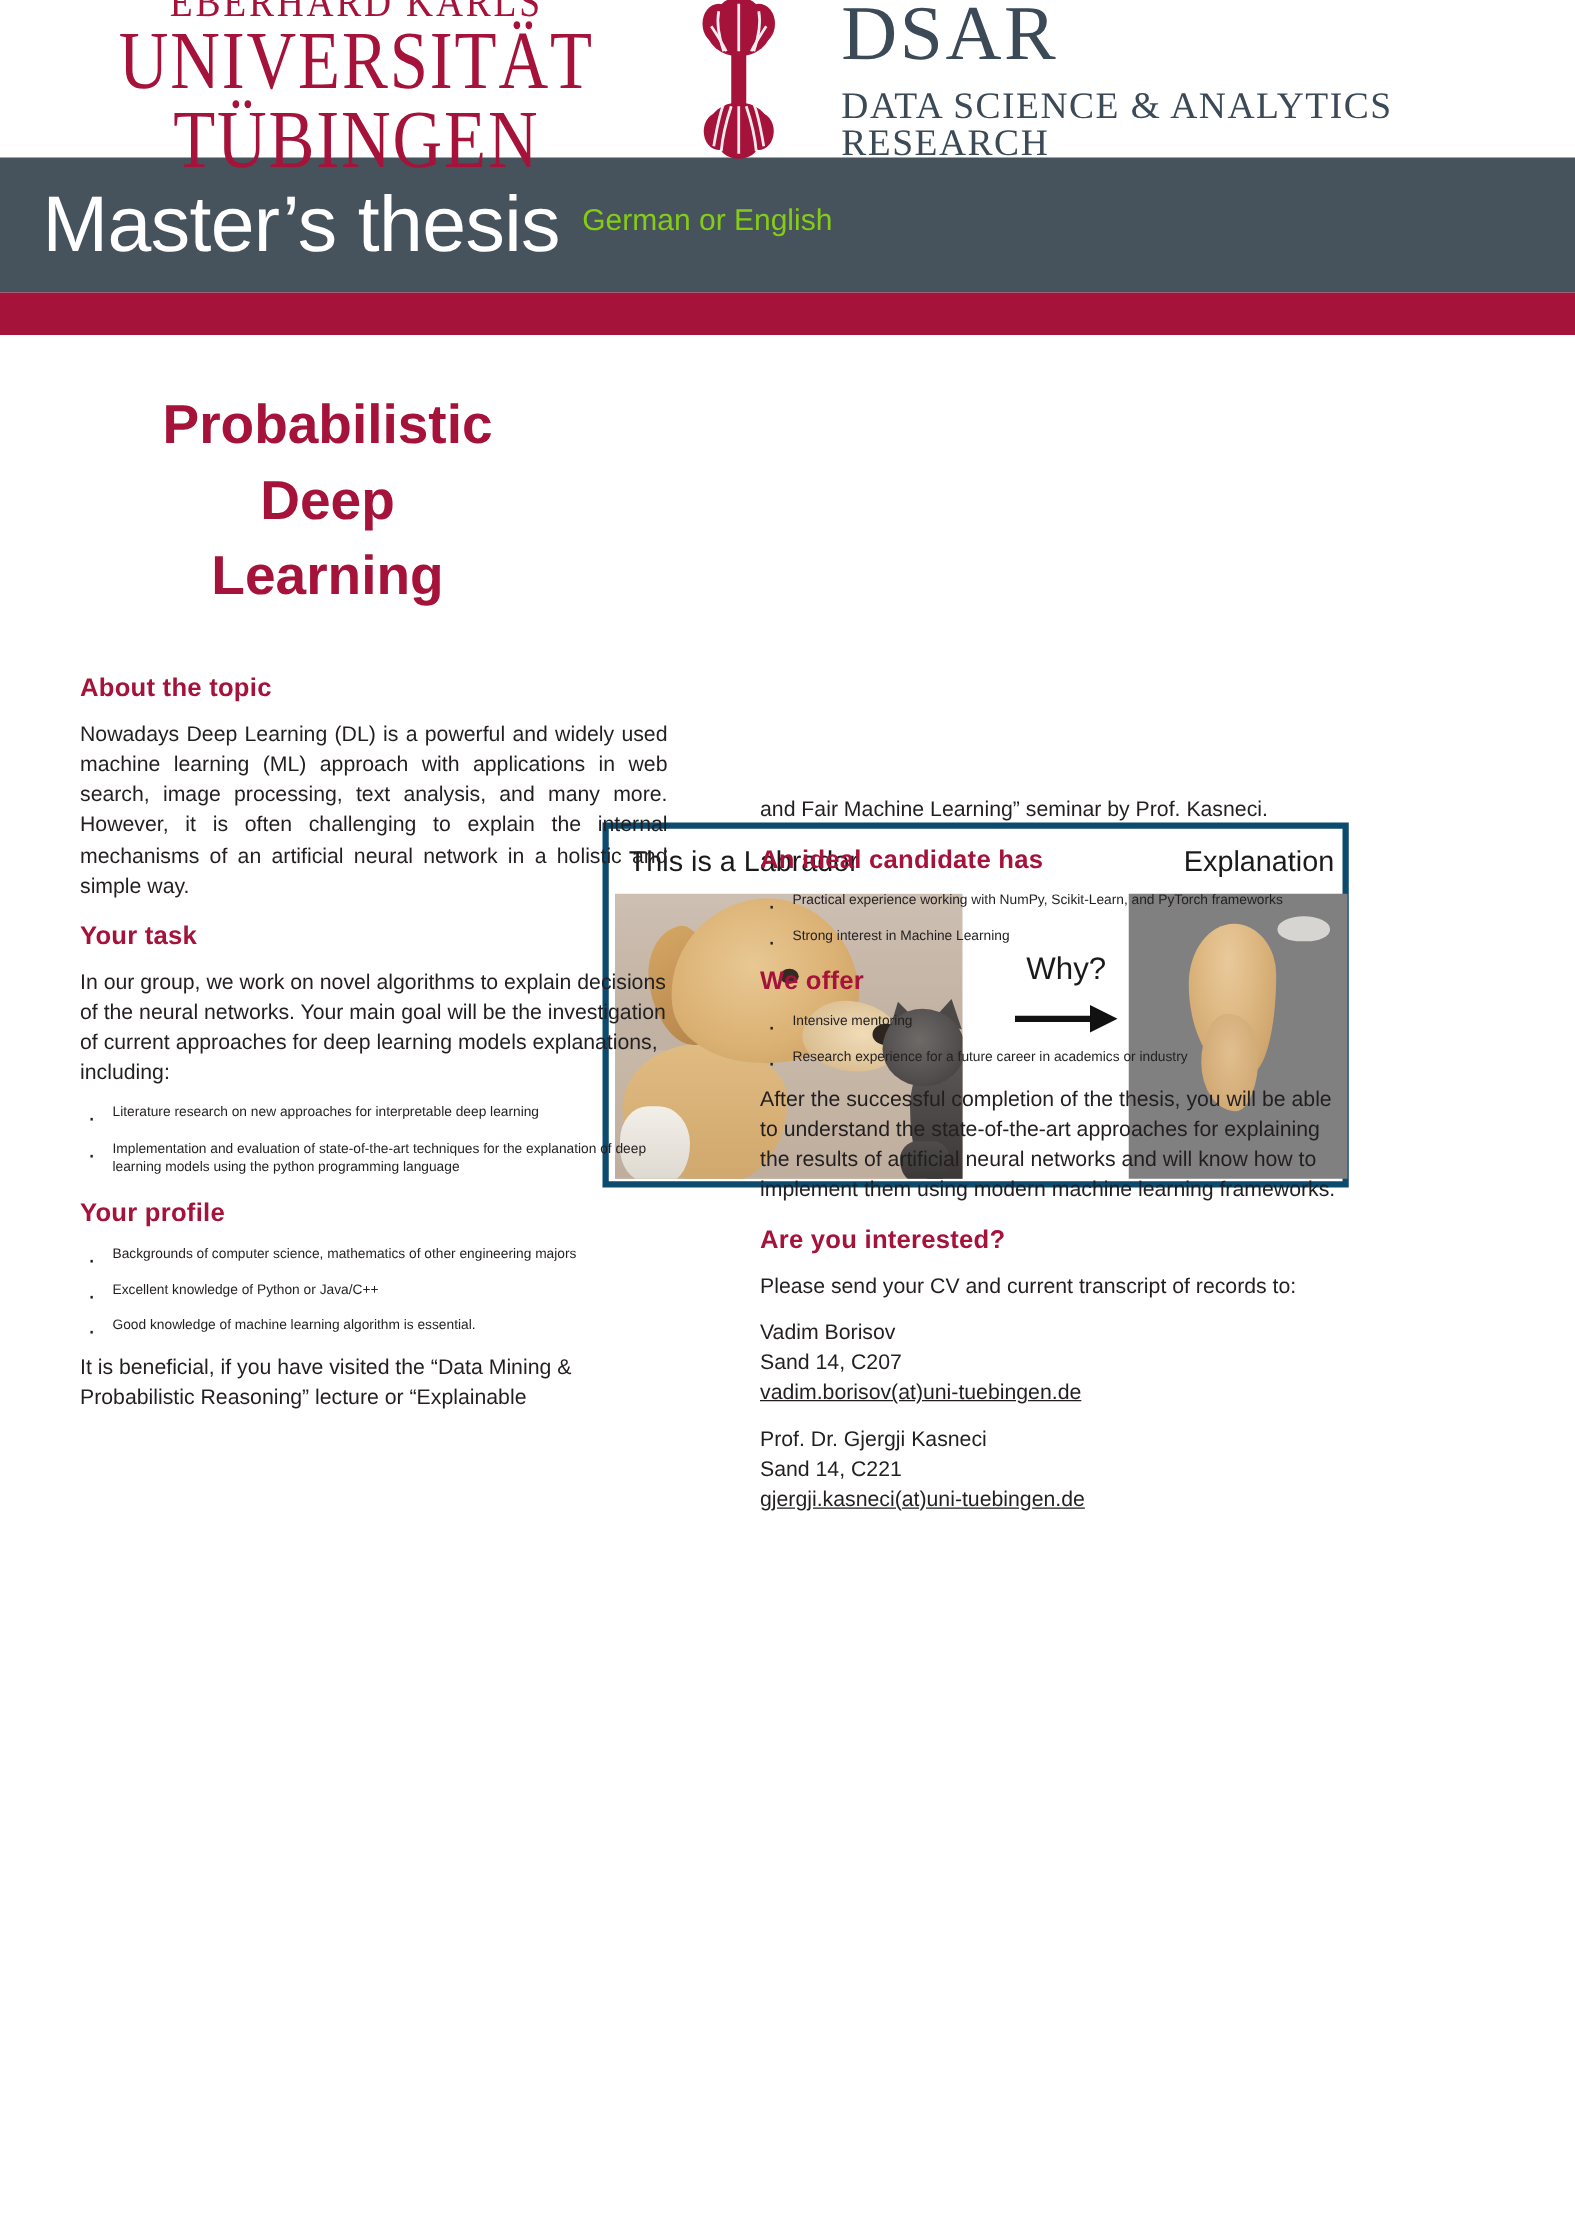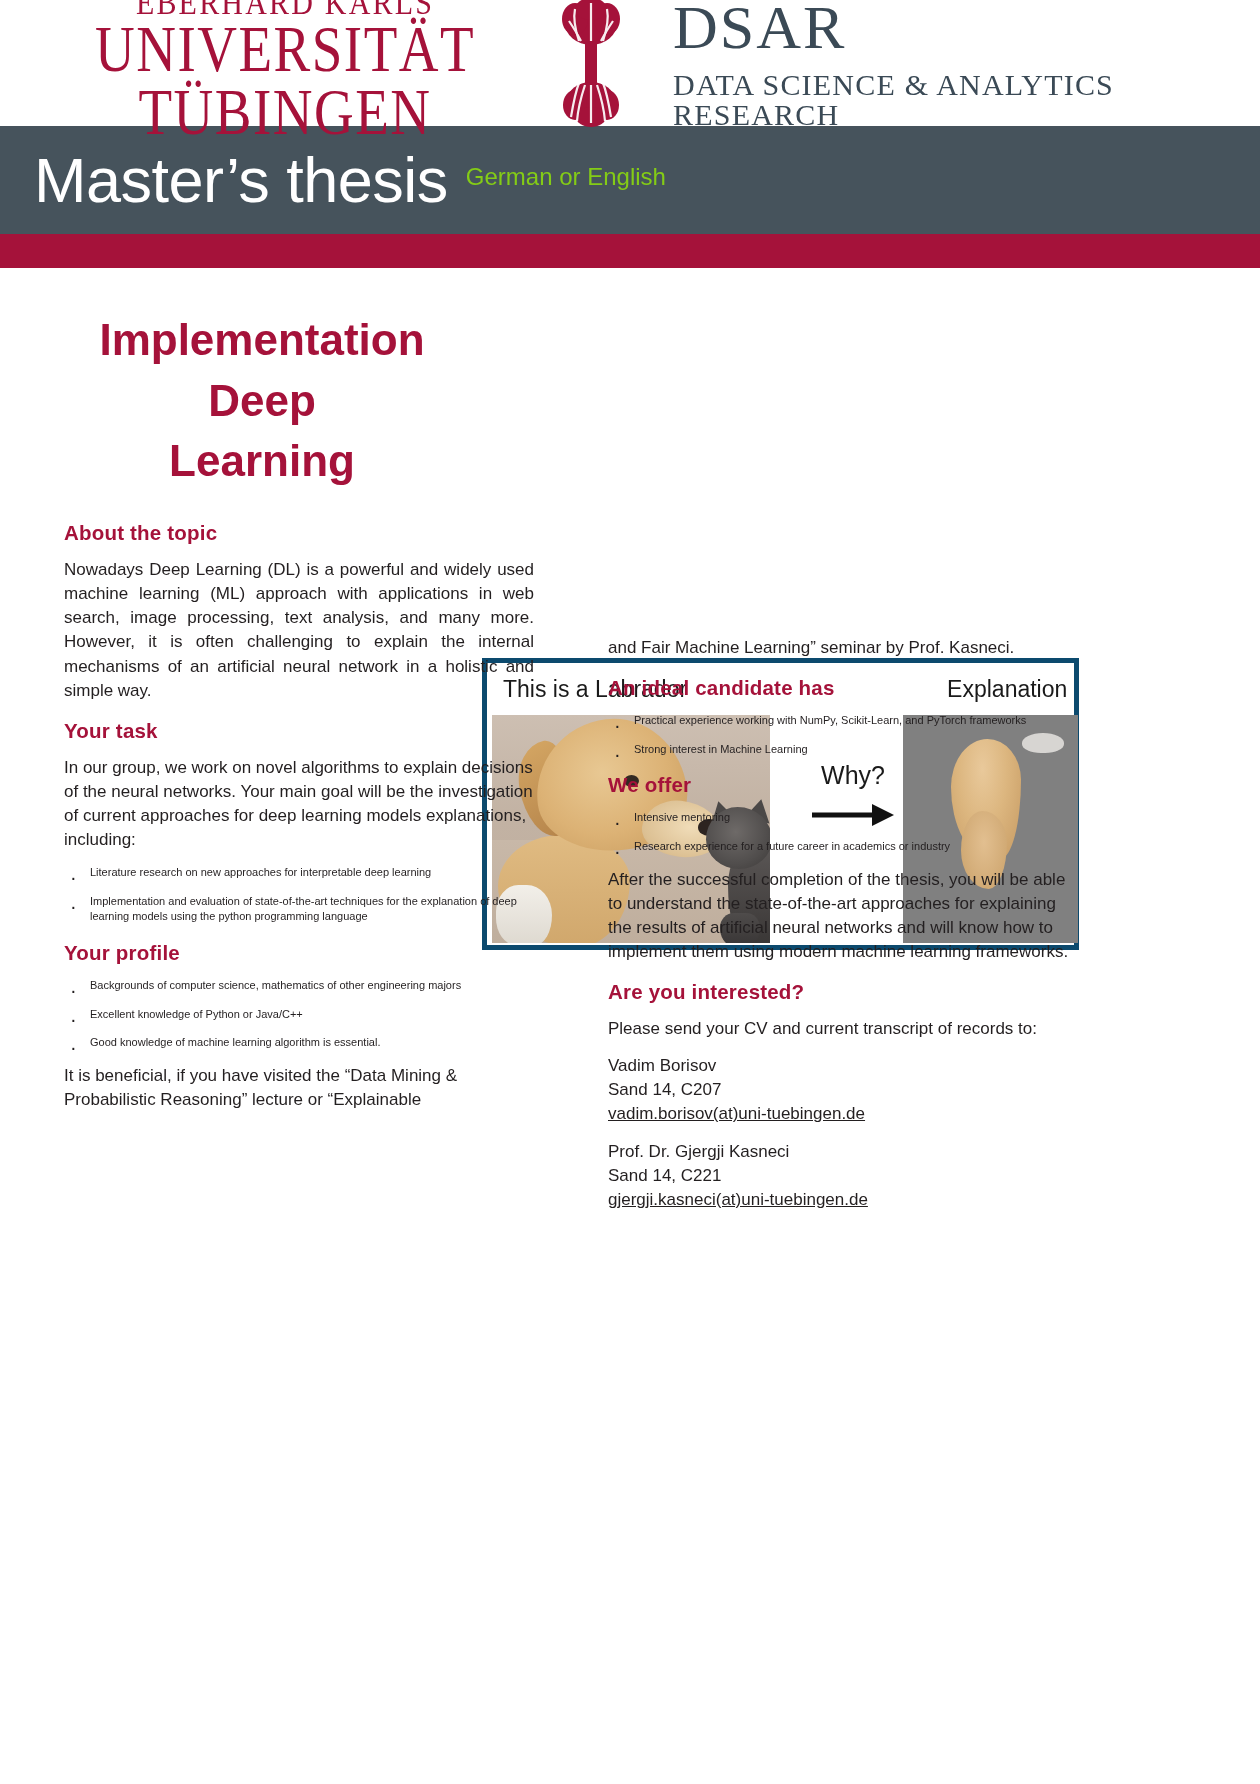--- a/index.html
+++ b/index.html
@@ -122,21 +122,21 @@
   .heading-block .big-title {
     color: #a5123a;
     font-size: 44px;
     font-weight: bold;
     line-height: 1.38;
   }
 
   .col-left {
     position: absolute;
     left: 64px;
-    top: 253px;
+    top: 271px;
     width: 470px;
   }
   .col-right {
     position: absolute;
     left: 608px;
     top: 368px;
     width: 470px;
   }
 
   h3.sec {
@@ -378,21 +378,21 @@
 
 <div class="title-bar">
   <span class="title-main">Master’s thesis</span>
   <span class="title-sub">German or English</span>
 </div>
 <div class="red-rule"></div>
 
 <div class="content">
 
   <div class="heading-block">
-    <div class="big-title">Implementation</div>
+    <div class="big-title">Probabilistic</div>
     <div class="big-title">Deep</div>
     <div class="big-title">Learning</div>
   </div>
 
   <div class="figure">
     <div class="fig-labels">
       <span class="fig-label left">This is a Labrador</span>
       <span class="fig-label right">Explanation</span>
     </div>
     <div class="fig-body">

